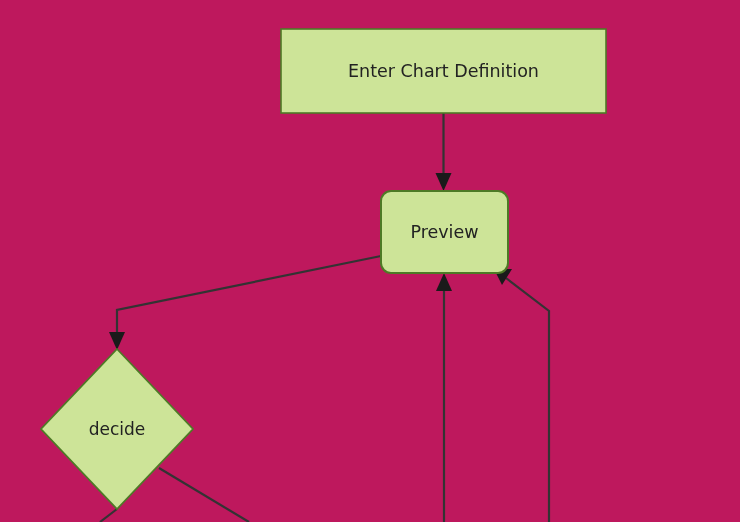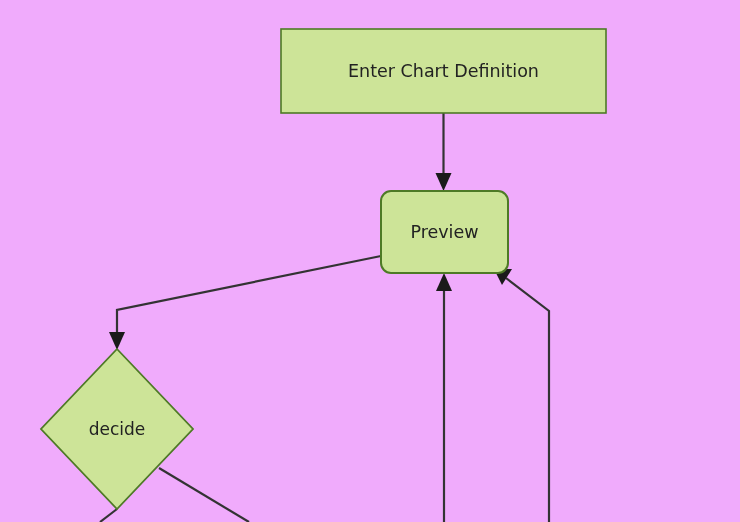--- a/index.html
+++ b/index.html
@@ -11,21 +11,21 @@
   body {
     width: 740px;
     height: 522px;
     overflow: hidden;
     font-family: "DejaVu Sans", "Liberation Sans", sans-serif;
   }
   #flow-canvas {
     position: relative;
     width: 740px;
     height: 522px;
-    background: #f0abfc;
+    background: #be185d;
   }
   #flow-svg {
     position: absolute;
     top: 0;
     left: 0;
     width: 740px;
     height: 522px;
     display: block;
   }
   .node-shape {

